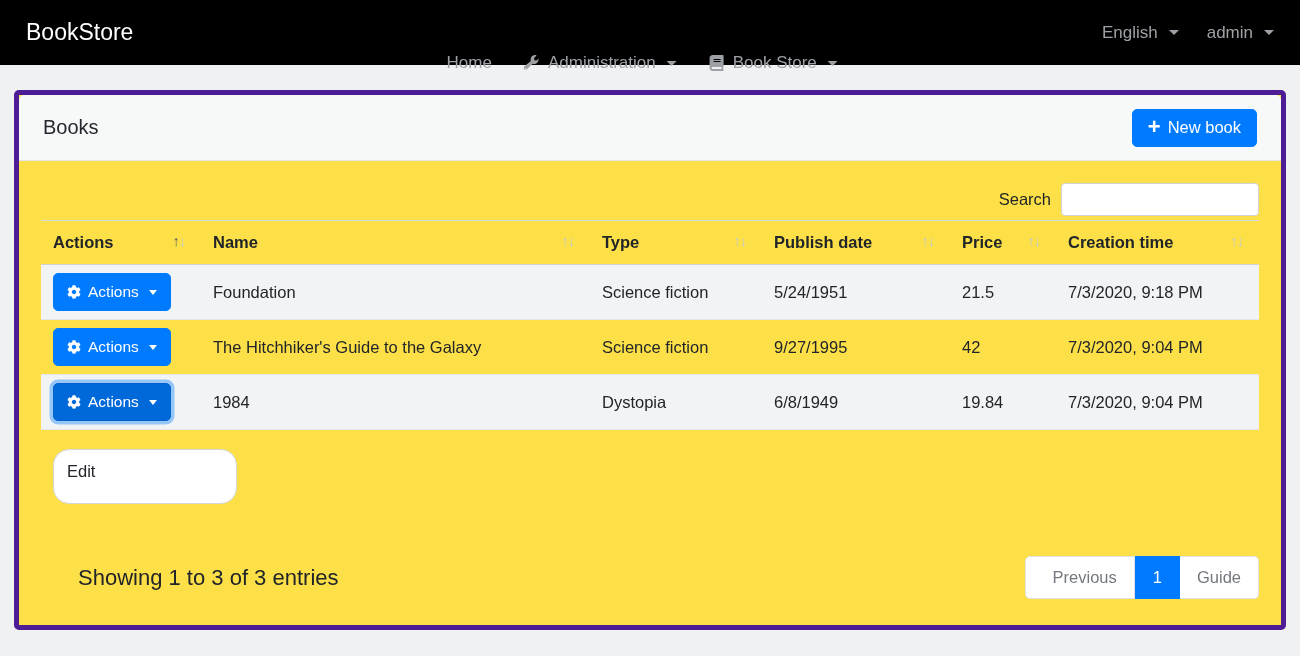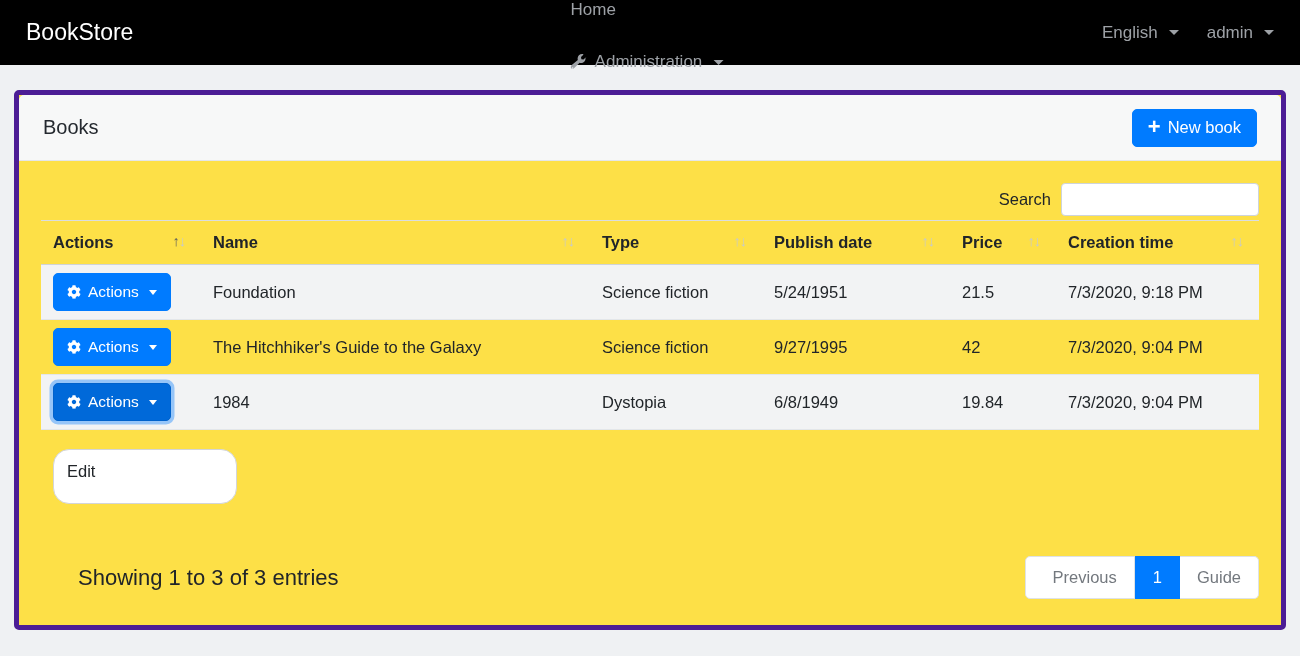--- a/index.html
+++ b/index.html
@@ -10,22 +10,22 @@
     color:#212529;
     overflow:hidden;
   }
   
   .navbar {
     height:65px; background:#000000; display:flex; align-items:center;
     padding:8px 26px; position:relative;
   }
   .brand { color:#ffffff; font-size:23px; cursor:pointer; }
   .nav-center {
-    position:absolute; left:50%; top:0; height:100%; transform:translateX(-52%);
-    display:flex; align-items:flex-start; gap:32px;flex-direction:column;
+    position:absolute; left:50%; top:8px; height:100%; transform:translateX(-52%);
+    display:flex; align-items:flex-end; gap:32px;
   }
   .nav-link {
     color:#9da1a6; font-size:17px; display:flex; align-items:center; gap:8px;
     cursor:pointer; white-space:nowrap;
   }
   .nav-right { margin-left:auto; display:flex; align-items:center; gap:28px; }
   .caret {
     width:0; height:0; border-left:5px solid transparent; border-right:5px solid transparent;
     border-top:5px solid #9da1a6; margin-left:3px; display:inline-block;
   }

